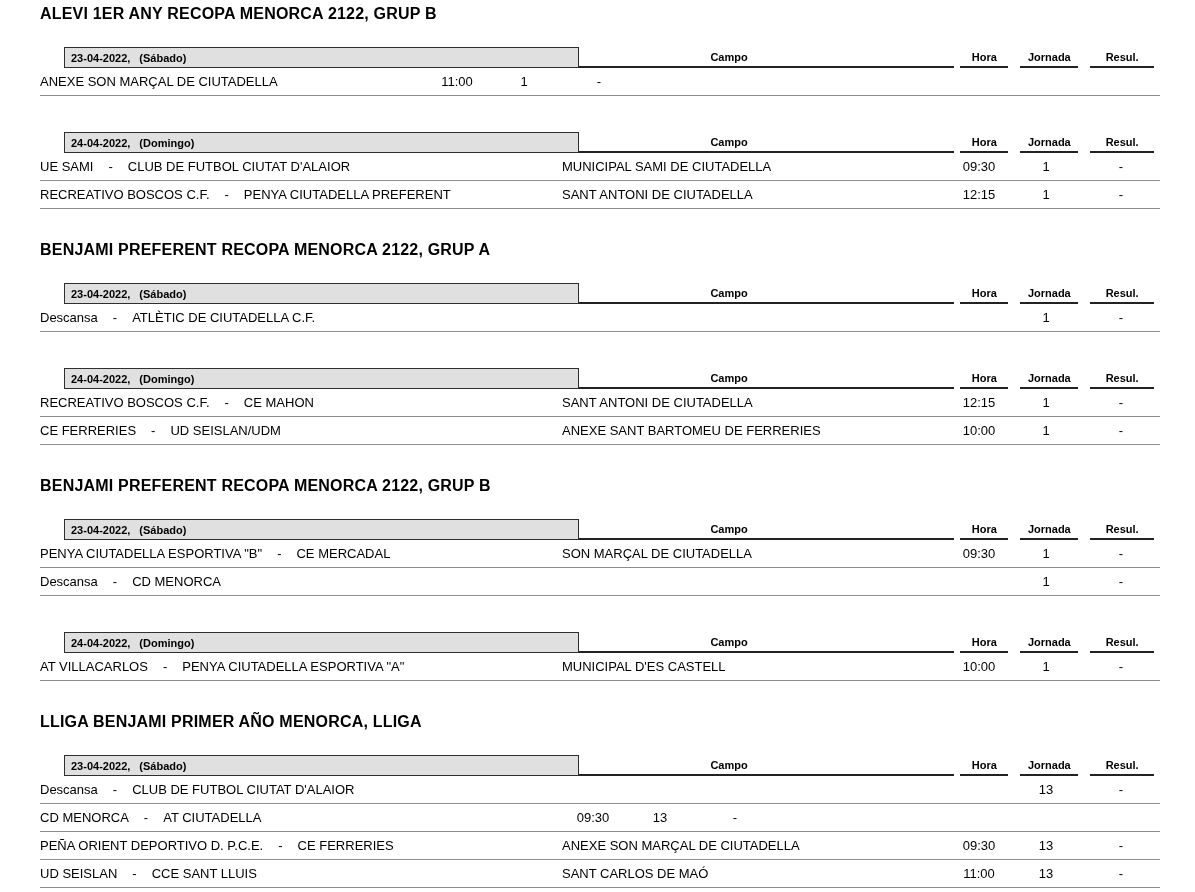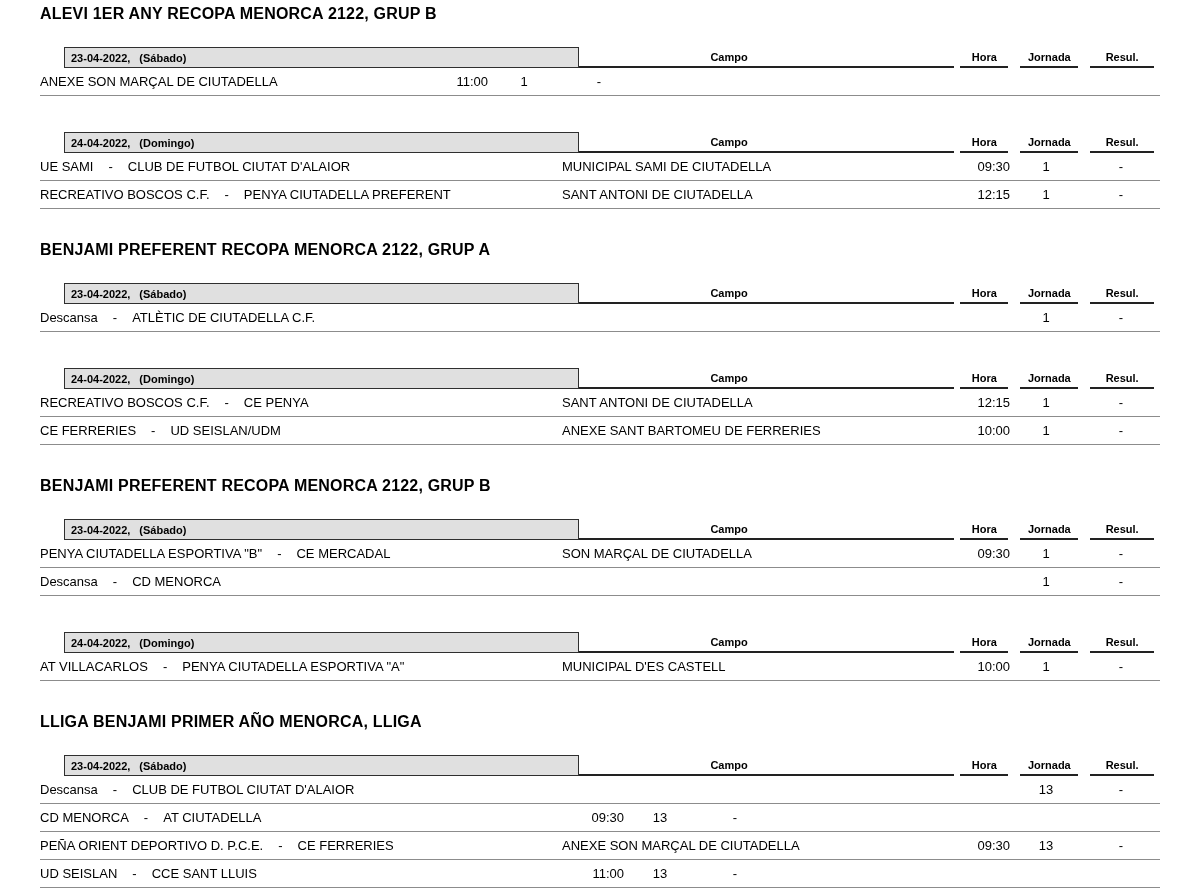--- a/index.html
+++ b/index.html
@@ -73,21 +73,21 @@
   .row {
     display: flex;
     align-items: center;
     height: 27px;
     border-bottom: 1px solid #8c8c8c;
     font-size: 13px;
     width: 1120px;
   }
   .c-match { width: 522px; white-space: nowrap; overflow: hidden; }
   .c-campo { width: 386px; white-space: nowrap; overflow: hidden; }
-  .c-hora    { width: 62px; text-align: right; }
+  .c-hora    { width: 62px; text-align: center; }
   .c-jornada { width: 72px; text-align: center; }
   .c-resul   { width: 78px; text-align: center; }
   .dash { margin: 0 15px; }
 </style>
 </head>
 <body>
 
 <div class="page">
   <div id="sections-root">
   <section class="league">
@@ -192,21 +192,21 @@
         </div>
       </div>
       <div class="hcell h-campo">Campo</div>
       <div class="hcell h-hora">Hora</div>
       <div class="hcell h-jornada">Jornada</div>
       <div class="hcell h-resul">Resul.</div>
     </div>
     <div class="tbody">
   <div class="row">
     <div class="c-match">
-      <span>RECREATIVO BOSCOS C.F.</span><span class="dash">-</span><span>CE PENYA</span>
+      <span>RECREATIVO BOSCOS C.F.</span><span class="dash">-</span><span>CE MAHON</span>
     </div>
     <div class="c-campo">SANT ANTONI DE CIUTADELLA</div>
     <div class="c-hora">12:15</div>
     <div class="c-jornada">1</div>
     <div class="c-resul">-</div>
   </div>
 
   <div class="row">
     <div class="c-match">
       <span>CE FERRERIES</span><span class="dash">-</span><span>UD SEISLAN/UDM</span>
@@ -331,20 +331,21 @@
     <div class="c-campo">ANEXE SON MARÇAL DE CIUTADELLA</div>
     <div class="c-hora">09:30</div>
     <div class="c-jornada">13</div>
     <div class="c-resul">-</div>
   </div>
 
   <div class="row">
     <div class="c-match">
       <span>UD SEISLAN</span><span class="dash">-</span><span>CCE SANT LLUIS</span>
     </div>
+    <div class="c-campo">SANT CARLOS DE MAÓ</div>
     <div class="c-hora">11:00</div>
     <div class="c-jornada">13</div>
     <div class="c-resul">-</div>
   </div>
 </div>
   </div>
 </div>
   </section>
 </div>
 </div>

